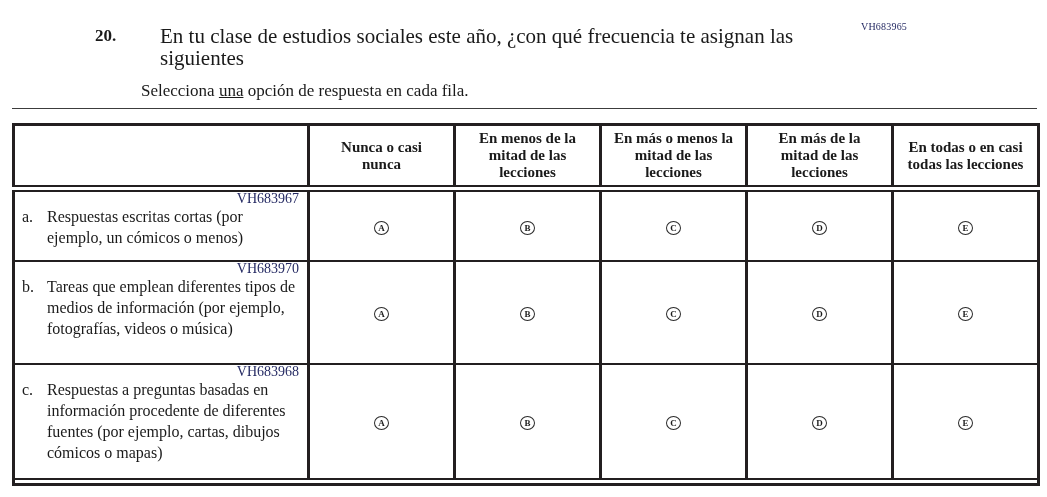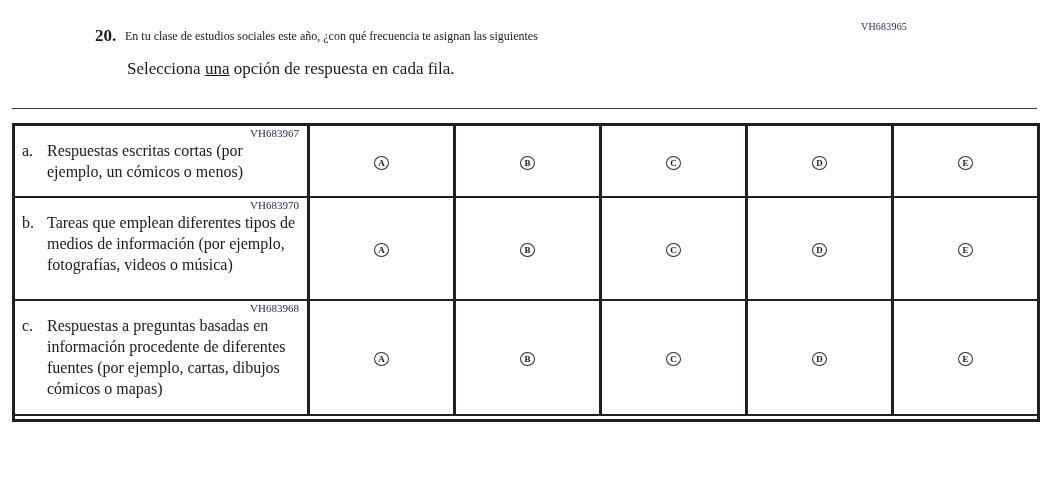--- a/index.html
+++ b/index.html
@@ -8,44 +8,44 @@
     position:relative; width:1047px; height:497px;
     background:#ffffff; color:#1a1a1a;
     font-family:"Liberation Serif", serif;
     overflow:hidden;
   }
   .top-code {
     position:absolute; top:21px; left:849px;
     font-size:10px; letter-spacing:0.2px; color:#252a63;margin-left:12px;
   }
   .question { position:absolute; top:25px; left:95px; width:720px; }
-  .q-row { display:flex; }
+  .q-row { display:flex;gap:35px; }
   .q-num { font-weight:bold; font-size:17px; width:30px; flex-shrink:0; line-height:22px; }
-  .q-text { font-size:12px; line-height:22px; }
-  .instruction { margin-top:11px; margin-left:32px; font-size:17px; line-height:22px; }
+  .q-text { font-size:21px; line-height:22px; }
+  .instruction { margin-top:11px; margin-left:46px; font-size:17px; line-height:22px; }
   .instruction .emph { text-decoration:underline; }
 
   .top-rule { position:absolute; left:12px; top:108px; width:1025px; height:1px; background:#3c3c3c; }
 
   table.qtable {
     position:absolute; left:12px; top:123px; width:1025px;
     border-collapse:collapse; table-layout:fixed;
     border:3px solid #231f20;
   }
   .qtable th, .qtable td { border-left:3px solid #231f20; border-right:3px solid #231f20; }
   .qtable th {
     border-bottom:7px double #231f20;
     font-size:15px; font-weight:bold; line-height:17px;
     text-align:center; vertical-align:middle; padding:4px 10px;
     height:63px;
   }
   .qtable td { border-top:2px solid #231f20; border-bottom:2px solid #231f20; }
   td.label-cell { vertical-align:top; padding:0 6px 4px 7px; }
   .row-code {
-    text-align:right; font-size:11px; line-height:12px;
+    text-align:right; font-size:14px; line-height:12px;
     color:#252a63; padding-top:1px; padding-right:2px;
   }
   .row-body { display:flex; font-size:16px; line-height:21px; margin-top:1px; }
   .row-letter { width:25px; flex-shrink:0; }
   td.answer-cell { text-align:center; vertical-align:middle; }
   .bubble {
     display:inline-flex; align-items:center; justify-content:center;
     width:15px; height:14px; border:1.4px solid #2b2b2b; border-radius:50%;
     font-size:9px; font-weight:bold; line-height:1; cursor:pointer;
     background:#ffffff;
@@ -77,20 +77,28 @@
   <table class="qtable">
     <colgroup>
       <col style="width:295px">
         <col style="width:146px">
         <col style="width:146px">
         <col style="width:146px">
         <col style="width:146px">
         <col style="width:146px">
     </colgroup>
     <tbody>
+        <tr>
+      <th></th>
+      <th>Nunca o casi nunca</th>
+      <th>En menos de la mitad de las lecciones</th>
+      <th>En más o menos la mitad de las lecciones</th>
+      <th>En más de la mitad de las lecciones</th>
+      <th>En todas o en casi todas las lecciones</th>
+    </tr>
 
     <tr class="r-a">
       <td class="label-cell">
         <div class="row-code">VH683967</div>
         <div class="row-body">
           <span class="row-letter">a.</span>
           <span>Respuestas escritas cortas (por ejemplo, un cómicos o menos)</span>
         </div>
       </td>
       <td class="answer-cell"><span class="bubble">A</span></td>

